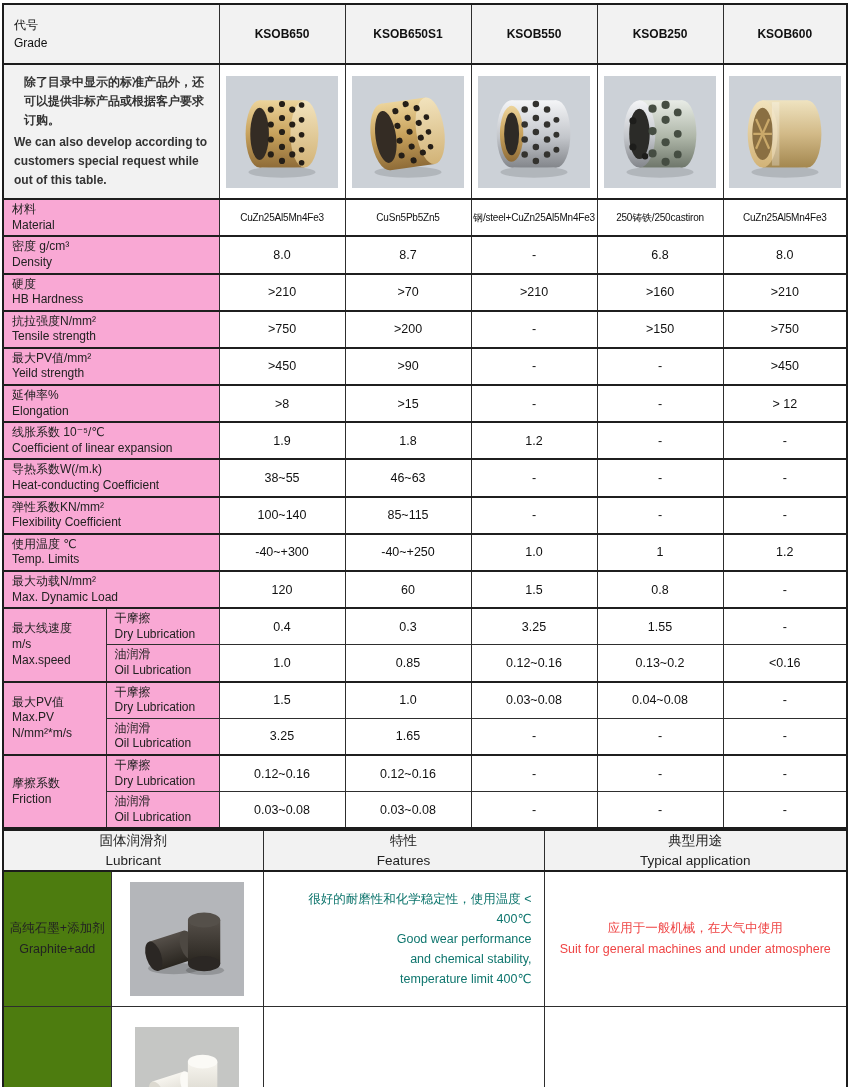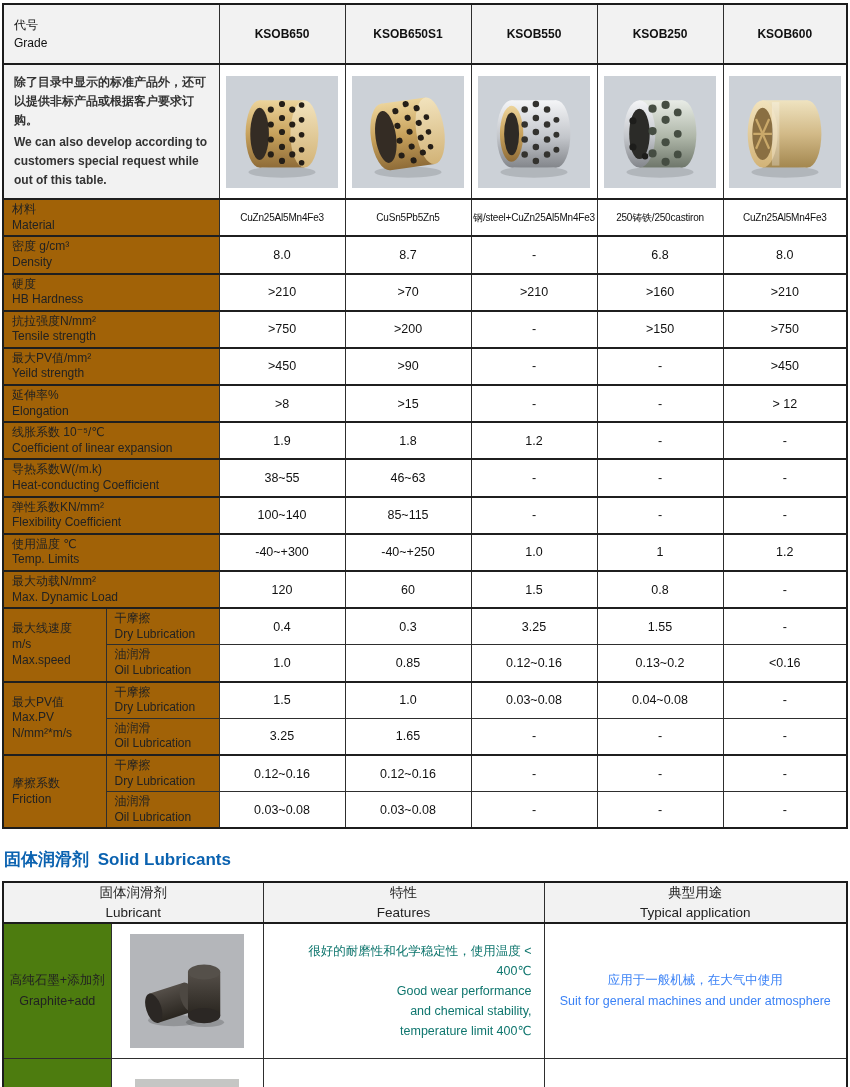--- a/index.html
+++ b/index.html
@@ -9,48 +9,48 @@
   
   table{border-collapse:collapse;table-layout:fixed;}
   .spec-table{width:846px;border:2px solid #1c1c1c;}
   .spec-table th,.spec-table td{border:1px solid #2e2e2e;padding:0;text-align:center;vertical-align:middle;overflow:hidden;}
   .spec-table thead tr.grade-row{height:60px;}
   .spec-table thead tr.grade-row th{background:#f2f2f2;font-size:12px;font-weight:bold;color:#111;border-bottom:2px solid #1c1c1c;}
   .corner-cell{text-align:left !important;font-weight:normal !important;font-size:12px !important;padding:0 10px !important;line-height:1.5;}
   .photo-row{height:124px;}
   .photo-row td{background:#ffffff;}
   .intro-cell{background:#f2f2f2 !important;text-align:left !important;padding:8px 10px !important;font-size:12px;font-weight:600;line-height:1.6;color:#333;}
-  .intro-cell .cn{margin-bottom:2px;}
+  .intro-cell .cn{margin-bottom:2px;margin-left:10px;}
   .photo-cell svg{display:block;width:112px;height:112px;margin:6px auto;}
   .spec-table tbody tr{height:30px;}
   .spec-table tbody tr.sub{height:29px;}
   .spec-table tbody tr.main > td{border-top:2px solid #1f1f1f;}
   .spec-table tbody tr.gstart > td{border-top:2px solid #1f1f1f;}
-  .label-cell,.group-label,.sub-label{background:#a16207;text-align:left !important;padding:2px 8px !important;font-size:12px;line-height:1.3;color:#222;}
+  .label-cell,.group-label,.sub-label{background:#f9a8d4;text-align:left !important;padding:2px 8px !important;font-size:12px;line-height:1.3;color:#222;}
   .lbl-en{font-size:12px;color:#222;}
   .pre{white-space:pre-line;}
   td.val{font-size:12.5px;color:#111;background:#fff;}
   tr.small td.val{font-size:10px;letter-spacing:-0.2px;}
 
   
   .section-title{margin:19px 0 10px 2px;font-size:17px;font-weight:bold;color:#0a62b0;}
   .section-title .en{margin-left:4px;}
 
   
   .lub-table{width:846px;border:2px solid #1c1c1c;}
   .lub-table th,.lub-table td{border:1px solid #2e2e2e;padding:0;vertical-align:middle;overflow:hidden;}
   .lub-table thead tr{height:41px;}
   .lub-table thead th{background:#f2f2f2;font-size:13.5px;font-weight:normal;color:#222;text-align:center;line-height:1.45;border-bottom:2px solid #1c1c1c;}
   .lub-row1{height:135px;}
   .lub-row2{height:145px;}
   .lub-name{background:#4d7c0f;text-align:center;font-size:12.5px;line-height:1.7;color:#222;}
   .lub-photo{background:#ffffff;text-align:center;}
   .lub-photo svg{display:inline-block;vertical-align:middle;}
   .lub-feat{text-align:right;padding:6px 12px !important;font-size:12.5px;line-height:1.6;color:#0f766e;}
-  .lub-app{text-align:center;font-size:12.5px;line-height:1.7;color:#3b82f6;padding:4px 6px !important;}
+  .lub-app{text-align:center;font-size:12.5px;line-height:1.7;color:#ef4444;padding:4px 6px !important;}
 </style>
 </head>
 <body>
 
 <svg width="0" height="0" style="position:absolute" aria-hidden="true">
   <defs>
     <linearGradient id="gBronze" x1="0" y1="0" x2="0" y2="1">
       <stop offset="0" stop-color="#ecd49b"></stop>
         <stop offset="0.5" stop-color="#c8a25c"></stop>
         <stop offset="1" stop-color="#8f6c38"></stop>
@@ -428,24 +428,20 @@
 Oil Lubrication</td>
           <td class="val">0.03~0.08</td>
           <td class="val">0.03~0.08</td>
           <td class="val">-</td>
           <td class="val">-</td>
           <td class="val">-</td>
         </tr>
       </tbody>
   </table>
 
-  <h2 class="section-title">
-    <span class="cn">固体润滑剂</span>
-    <span class="en">Solid Lubricants</span>
-  </h2>
 
   <table class="lub-table">
     <colgroup>
       <col style="width:108px">
         <col style="width:152px">
         <col style="width:281px">
         <col>
     </colgroup>
     <thead>
       <tr>

